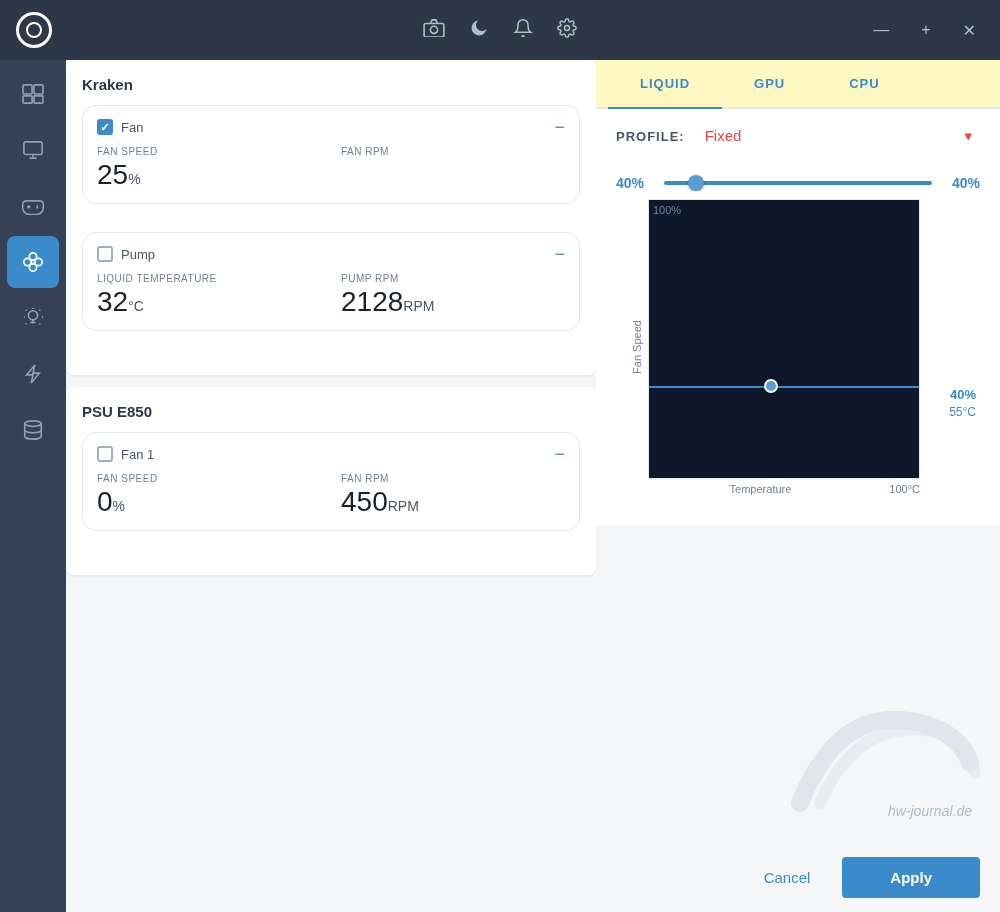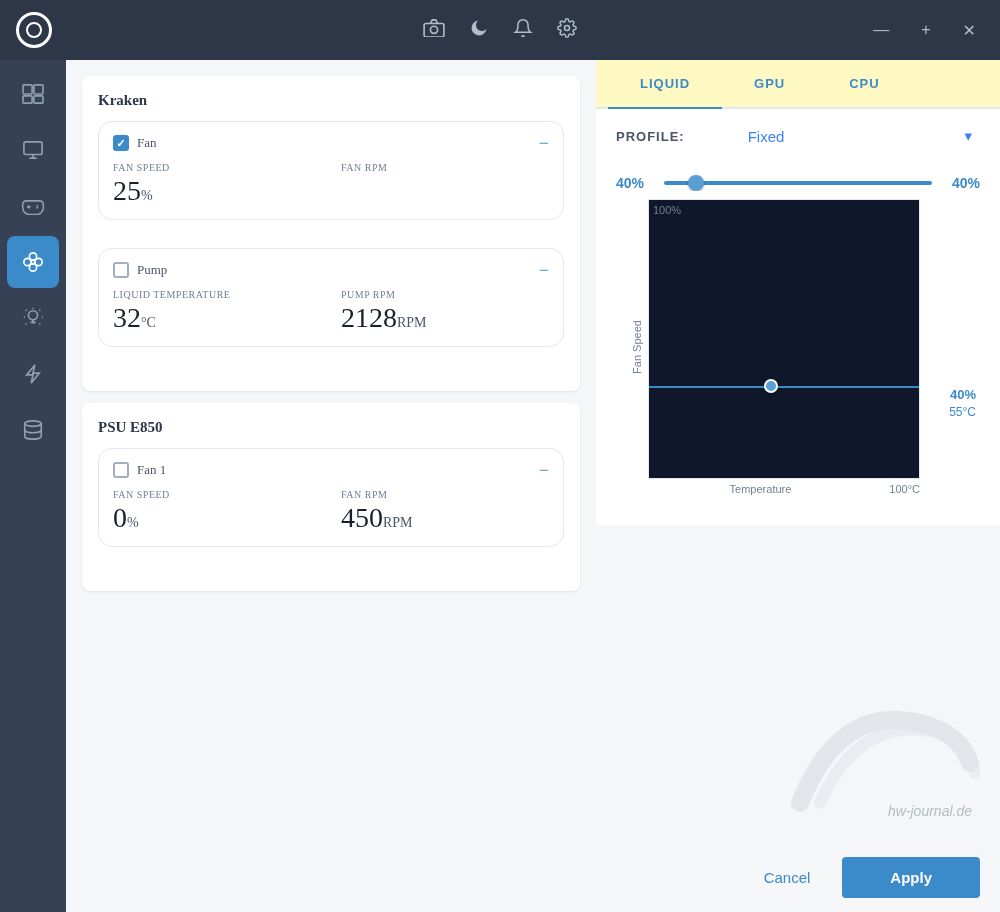--- a/index.html
+++ b/index.html
@@ -83,23 +83,22 @@
     .content {
       flex: 1;
       display: flex;
       background: #f0f2f5;
     }
 
     
     .left-panel {
       width: 530px;
       background: #f5f6f8;
-      padding: 16px;
+      padding: 0;
       overflow-y: auto;
-      font-family: Liberation Serif, serif;
     }
 
     
     .device-section {
       background: #fff;
       border-radius: 8px;
       margin-bottom: 12px;
       padding: 16px;
       box-shadow: 0 1px 3px rgba(0,0,0,0.08);
     }
@@ -221,27 +220,25 @@
     }
     .profile-label {
       font-size: 13px;
       font-weight: 700;
       color: #4a5568;
       letter-spacing: 1px;
     }
     .profile-select {
       flex: 1;
       display: flex;
-      align-items: center;
       justify-content: space-between;
       font-size: 15px;
-      color: #3b82f6;
+      color: #ef4444;
       cursor: pointer;
       padding: 4px 8px;
-      margin-left: 43px;
     }
 
     
     .slider-area {
       padding: 12px 20px 0;
       background: #fff;
       display: flex;
       align-items: center;
       gap: 12px;
     }

